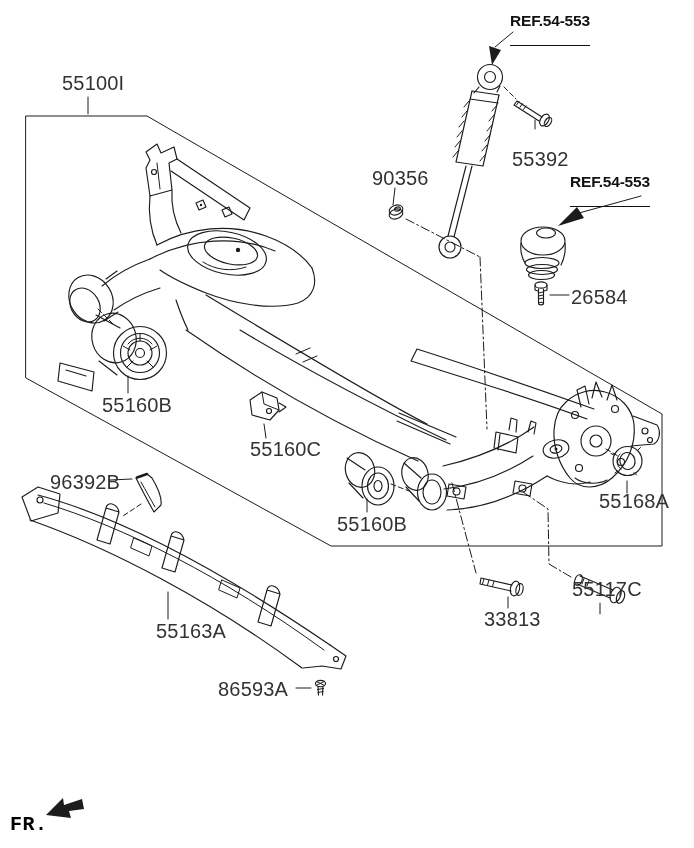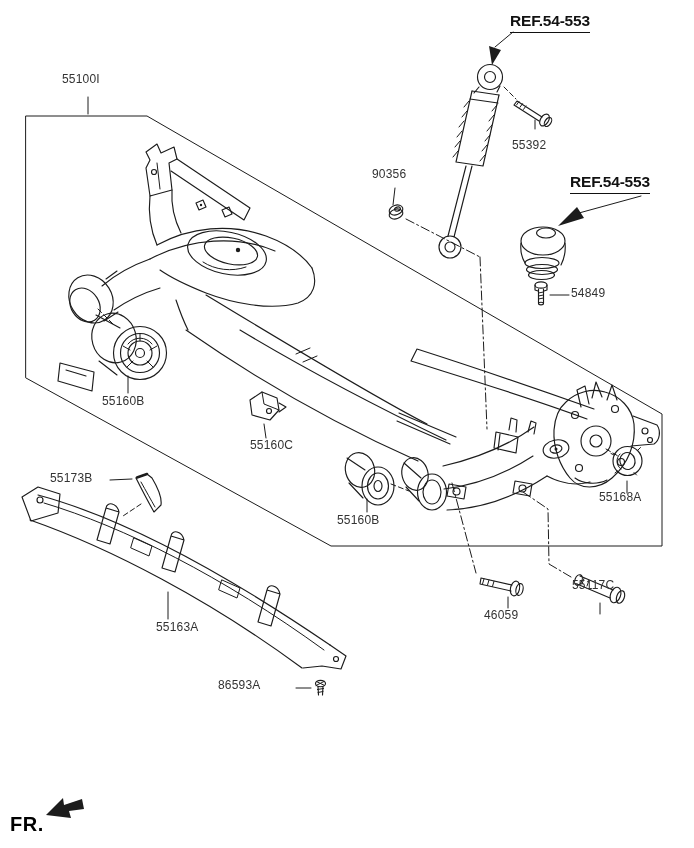--- a/index.html
+++ b/index.html
@@ -17,38 +17,39 @@
     overflow:hidden;
   }
   .stage svg{position:absolute;left:0;top:0;}
   .ln{fill:none;stroke:var(--line);stroke-width:1.15;stroke-linecap:round;stroke-linejoin:round;}
   .thin{stroke-width:1;}
   .fl{fill:var(--line);stroke:none;}
   .dashdot{stroke-dasharray:9 3 2 3;}
   .dash{stroke-dasharray:5 3;}
   .lbl{
     position:absolute;
-    font-size:12px;
+    font-size:20px;
     color:var(--label);
     white-space:nowrap;
     letter-spacing:0.2px;
   }
   .ref{
     font-weight:bold;
     color:var(--ref);
     font-size:15.5px;
     border-bottom:1.6px solid var(--ref);
-    padding-bottom:2px;
+    padding-bottom:15px;
     letter-spacing:-0.2px;
   }
   .fr{
     font-weight:bold;
     font-size:20px;
     color:#000;
     letter-spacing:0.5px;
+    font-family:Liberation Mono, monospace;
   }
 </style>
 </head>
 <body>
 
 <div class="stage">
 
 <svg width="694" height="848" viewBox="0 0 694 848">
 
   <g>
@@ -277,28 +278,28 @@
     <path class="thin" d="M317.5,689.5 L323.5,688.5 M318,692.5 L323,691.5"></path>
   </g>
 
   <g>
     <polygon class="fl" points="46,815 63,798 64,805 82,799 84,809 69,811 71,818"></polygon>
   </g>
 </svg>
 
 <div class="lbl" style="left:62px;top:72px">55100I</div>
 <div class="lbl ref" style="left:510px;top:12px">REF.54-553</div>
-<div class="lbl" style="left:512px;top:138px">55392</div>
+<div class="lbl" style="left:512px;top:148px">55392</div>
 <div class="lbl" style="left:372px;top:167px">90356</div>
 <div class="lbl ref" style="left:570px;top:173px">REF.54-553</div>
-<div class="lbl" style="left:571px;top:286px">54849</div>
+<div class="lbl" style="left:571px;top:286px">26584</div>
 <div class="lbl" style="left:102px;top:394px">55160B</div>
 <div class="lbl" style="left:250px;top:438px">55160C</div>
-<div class="lbl" style="left:50px;top:471px">55173B</div>
+<div class="lbl" style="left:50px;top:471px">96392B</div>
 <div class="lbl" style="left:337px;top:513px">55160B</div>
 <div class="lbl" style="left:599px;top:490px">55168A</div>
 <div class="lbl" style="left:156px;top:620px">55163A</div>
-<div class="lbl" style="left:484px;top:608px">46059</div>
+<div class="lbl" style="left:484px;top:608px">33813</div>
 <div class="lbl" style="left:572px;top:578px">55117C</div>
 <div class="lbl" style="left:218px;top:678px">86593A</div>
 <div class="lbl fr" style="left:10px;top:813px">FR.</div>
 
 </div>
 
 </body></html>

